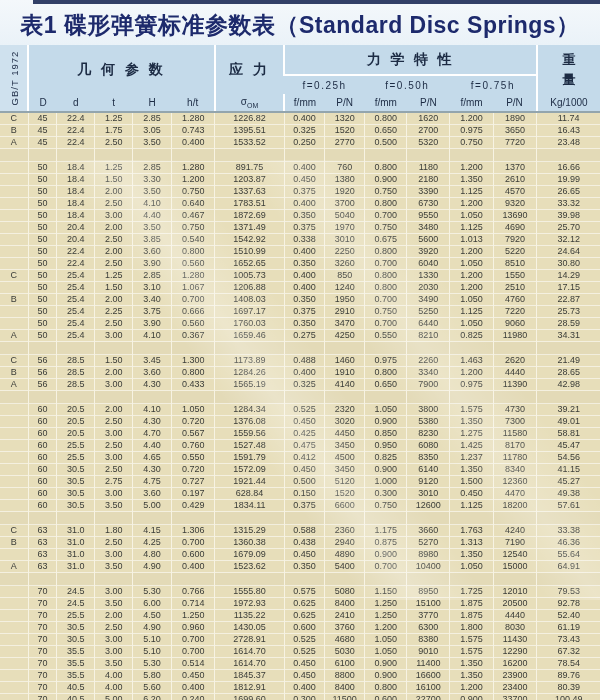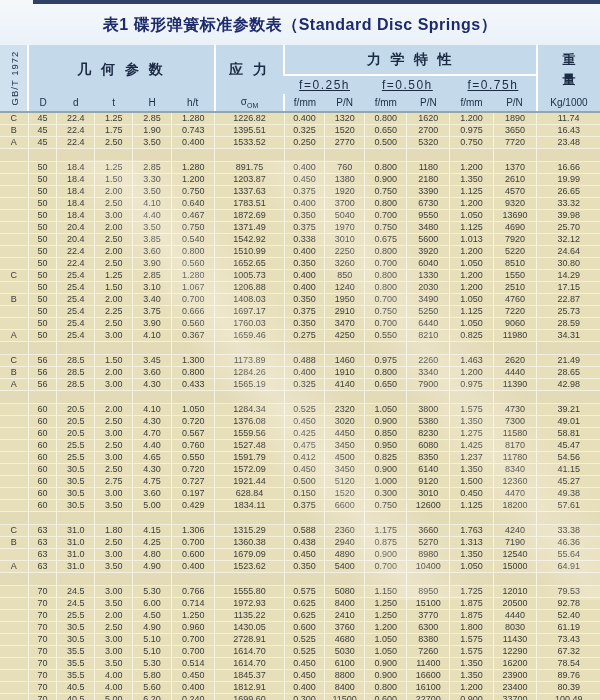--- a/index.html
+++ b/index.html
@@ -10,29 +10,29 @@
     --spacer-bg:#e3dab7;
     --row-text:#3a3c38;
     --grid-line:#f7f3e3;
     --top-strip:#324067;
   }
   html,body{margin:0;padding:0;background:#fff;}
   body{width:600px;height:700px;overflow:hidden;font-family:"Liberation Sans","DejaVu Sans",sans-serif;}
   .page{position:relative;width:600px;height:700px;background:#fff;}
   .top-strip{position:absolute;top:0;left:33px;right:0;height:4px;background:var(--top-strip);}
   .title-band{height:45px;box-sizing:border-box;padding-top:6px;display:flex;align-items:center;justify-content:center;background:linear-gradient(#f4f8fb,#eaf2f8);}
-  .title{margin:0;font-size:16px;font-weight:bold;color:var(--title-color);letter-spacing:.5px;white-space:nowrap;}
+  .title{margin:0;font-size:23px;font-weight:bold;color:var(--title-color);letter-spacing:.5px;white-space:nowrap;}
   table.spring{width:600px;height:655px;border-collapse:collapse;table-layout:fixed;}
   thead th{background:var(--header-bg);color:var(--header-text);font-weight:normal;padding:0;}
   tr.h1{height:30px;}
   .h1 .blk{font-size:14px;font-weight:bold;letter-spacing:3px;}
   th.bl{border-left:2px solid #fff;}
   .h1 th.mech{border-bottom:2px solid #fff;font-family:Liberation Serif, serif;}
   tr.h2{height:19px;}
-  .h2 th{font-size:12px;letter-spacing:1.5px;text-decoration:underline;}
+  .h2 th{font-size:10px;letter-spacing:1.5px;}
   tr.h3{height:18px;}
   .h3 th{font-size:10px;border-bottom:2px solid #93a5ad;}
   th.gbt{border-bottom:2px solid #93a5ad;position:relative;background:#cfe1ee;}
   .gbt .vert{position:absolute;inset:0;display:flex;align-items:center;justify-content:center;transform:rotate(-90deg);white-space:nowrap;font-size:9.5px;letter-spacing:1px;color:#22304a;}
   th.weight{font-size:13px;font-weight:bold;line-height:1.5;}
   .sigma{font-size:10px;}
   .sigma sub{font-size:7px;}
   tbody td{height:11px;background:var(--row-bg);color:var(--row-text);font-size:9px;line-height:1;text-align:center;padding:0;border-left:1px solid var(--grid-line);border-top:1px solid rgba(255,255,255,.55);}
   tbody td:first-child{border-left:none;}
   tbody tr.spacer{height:13px;}
@@ -120,21 +120,21 @@
           <td>1620</td>
           <td>1.200</td>
           <td>1890</td>
           <td>11.74</td>
         </tr>
         <tr>
           <td>B</td>
           <td>45</td>
           <td>22.4</td>
           <td>1.75</td>
-          <td>1.90</td>
+          <td>3.05</td>
           <td>0.743</td>
           <td>1395.51</td>
           <td>0.325</td>
           <td>1520</td>
           <td>0.650</td>
           <td>2700</td>
           <td>0.975</td>
           <td>3650</td>
           <td>16.43</td>
         </tr>
@@ -814,21 +814,21 @@
           <td></td>
           <td>70</td>
           <td>35.5</td>
           <td>3.00</td>
           <td>5.10</td>
           <td>0.700</td>
           <td>1614.70</td>
           <td>0.525</td>
           <td>5030</td>
           <td>1.050</td>
-          <td>7260</td>
+          <td>9010</td>
           <td>1.575</td>
           <td>12290</td>
           <td>67.32</td>
         </tr>
         <tr>
           <td></td>
           <td>70</td>
           <td>35.5</td>
           <td>3.50</td>
           <td>5.30</td>

